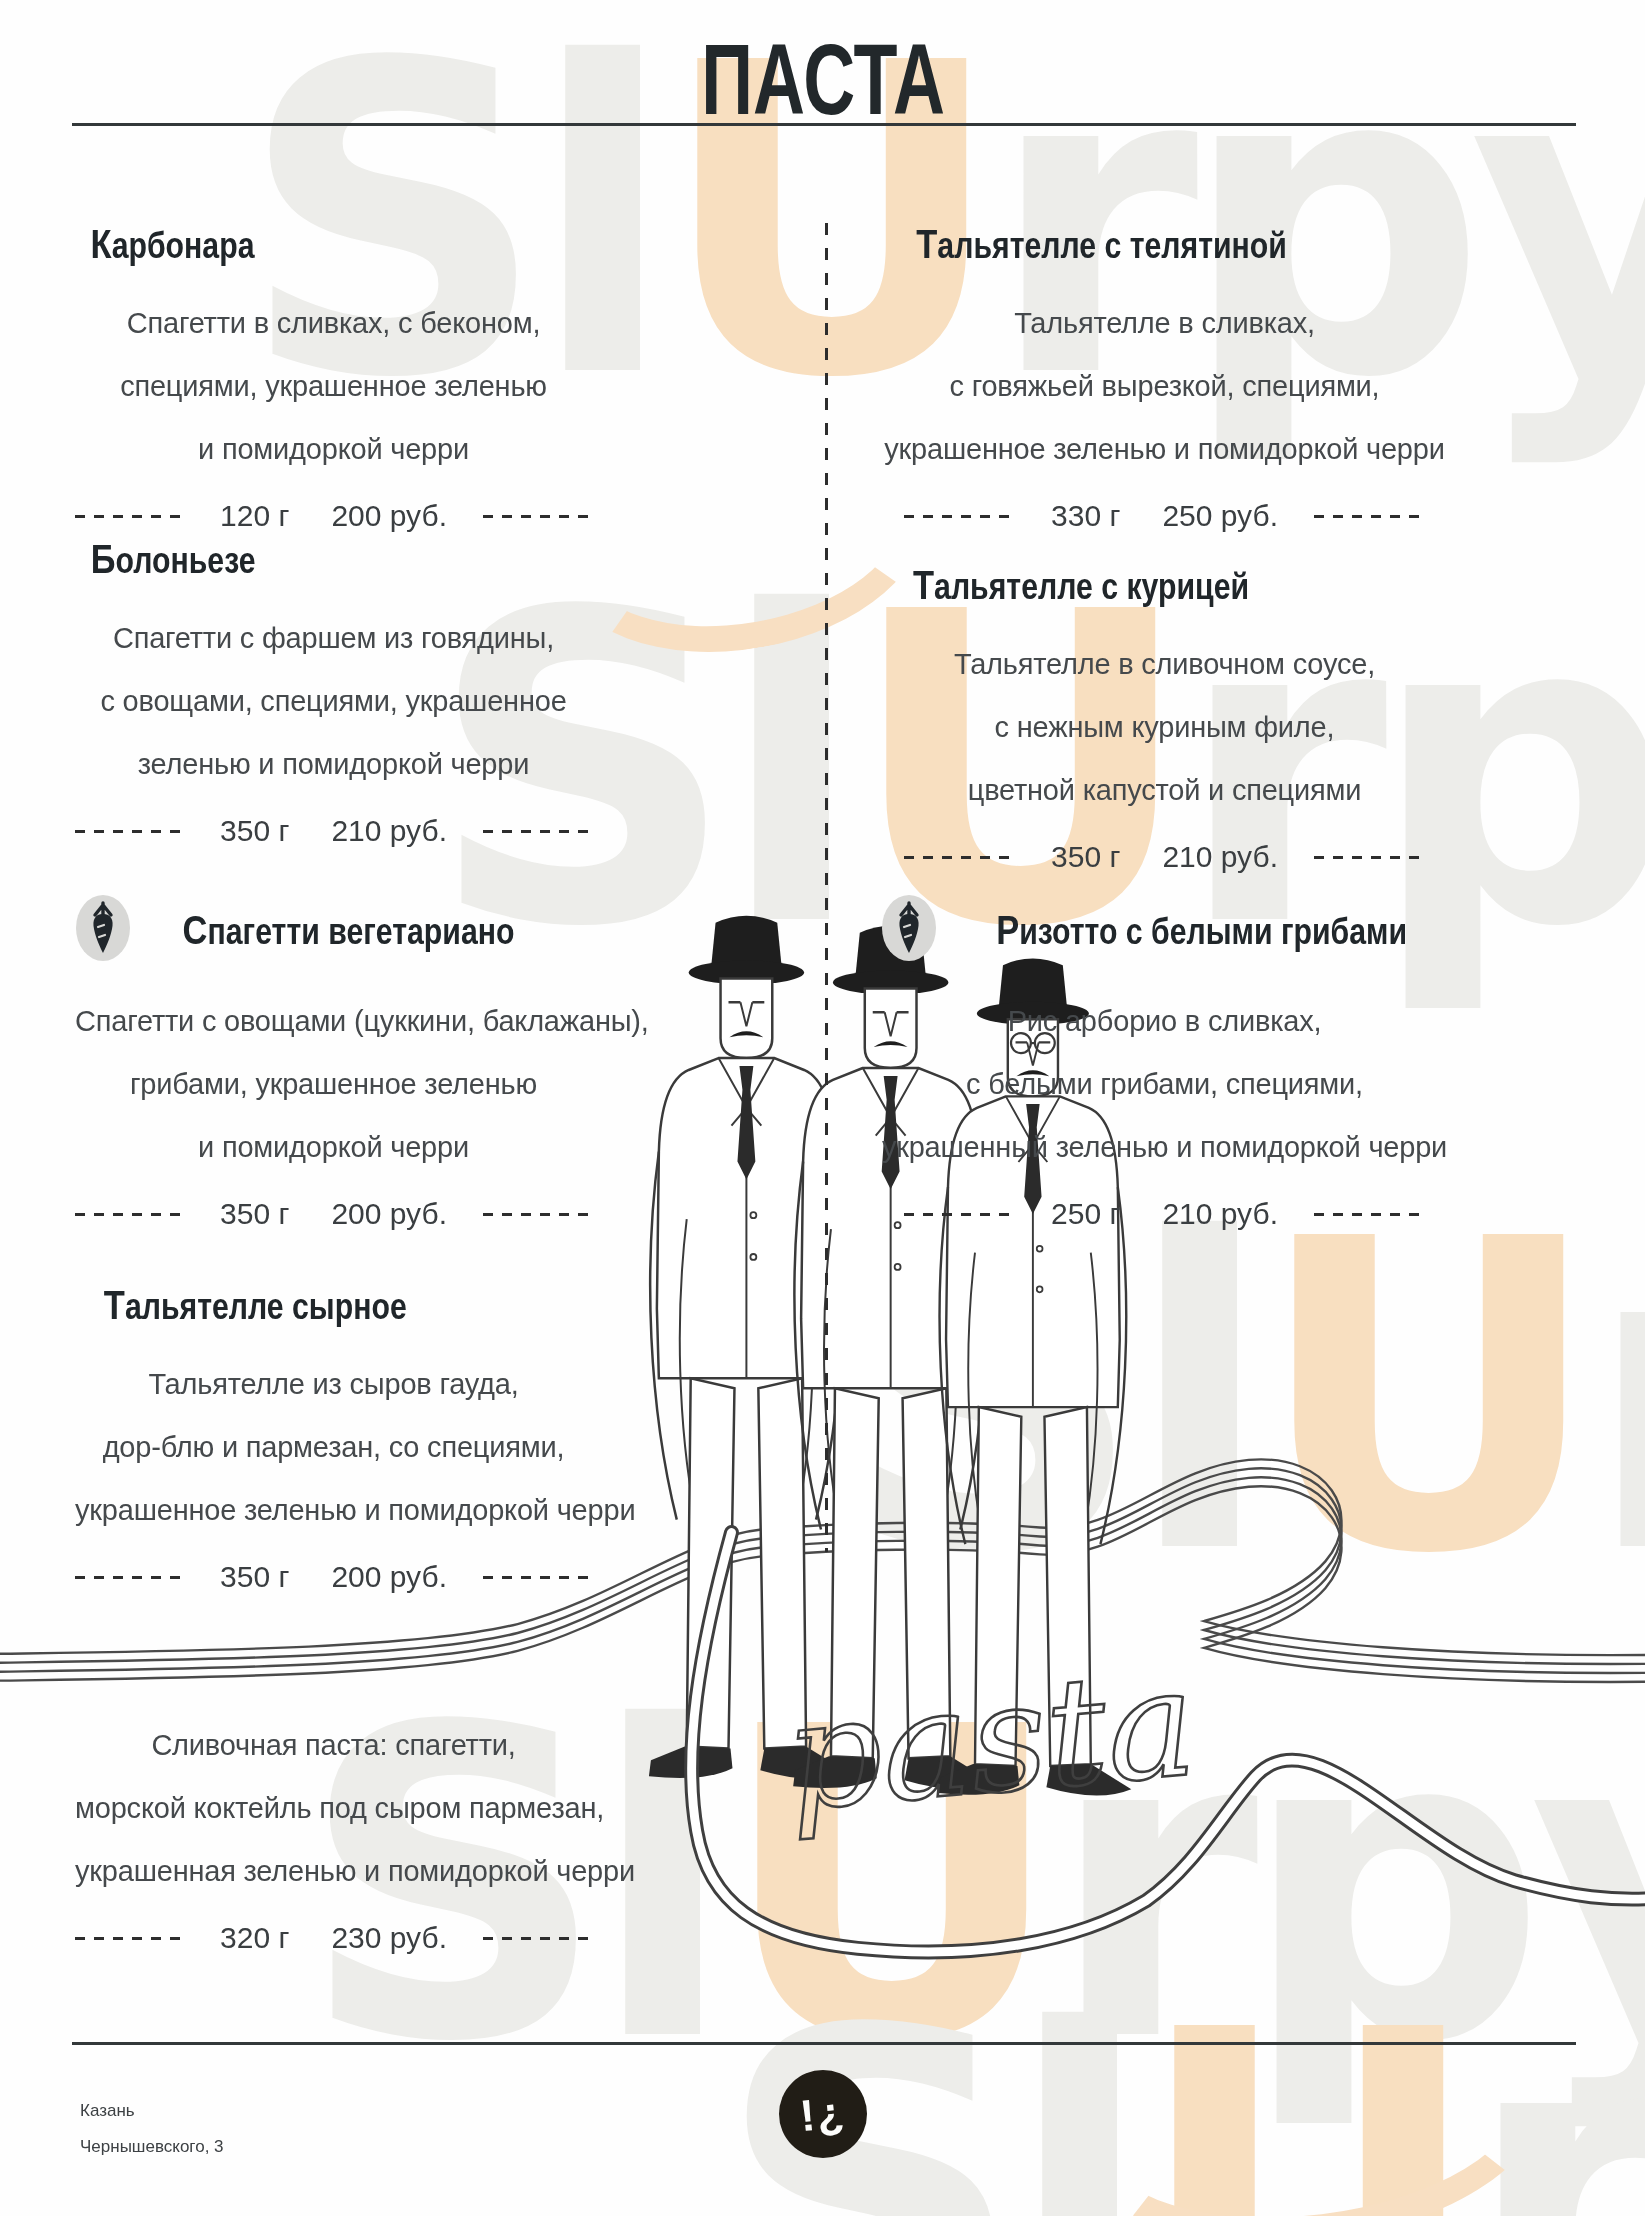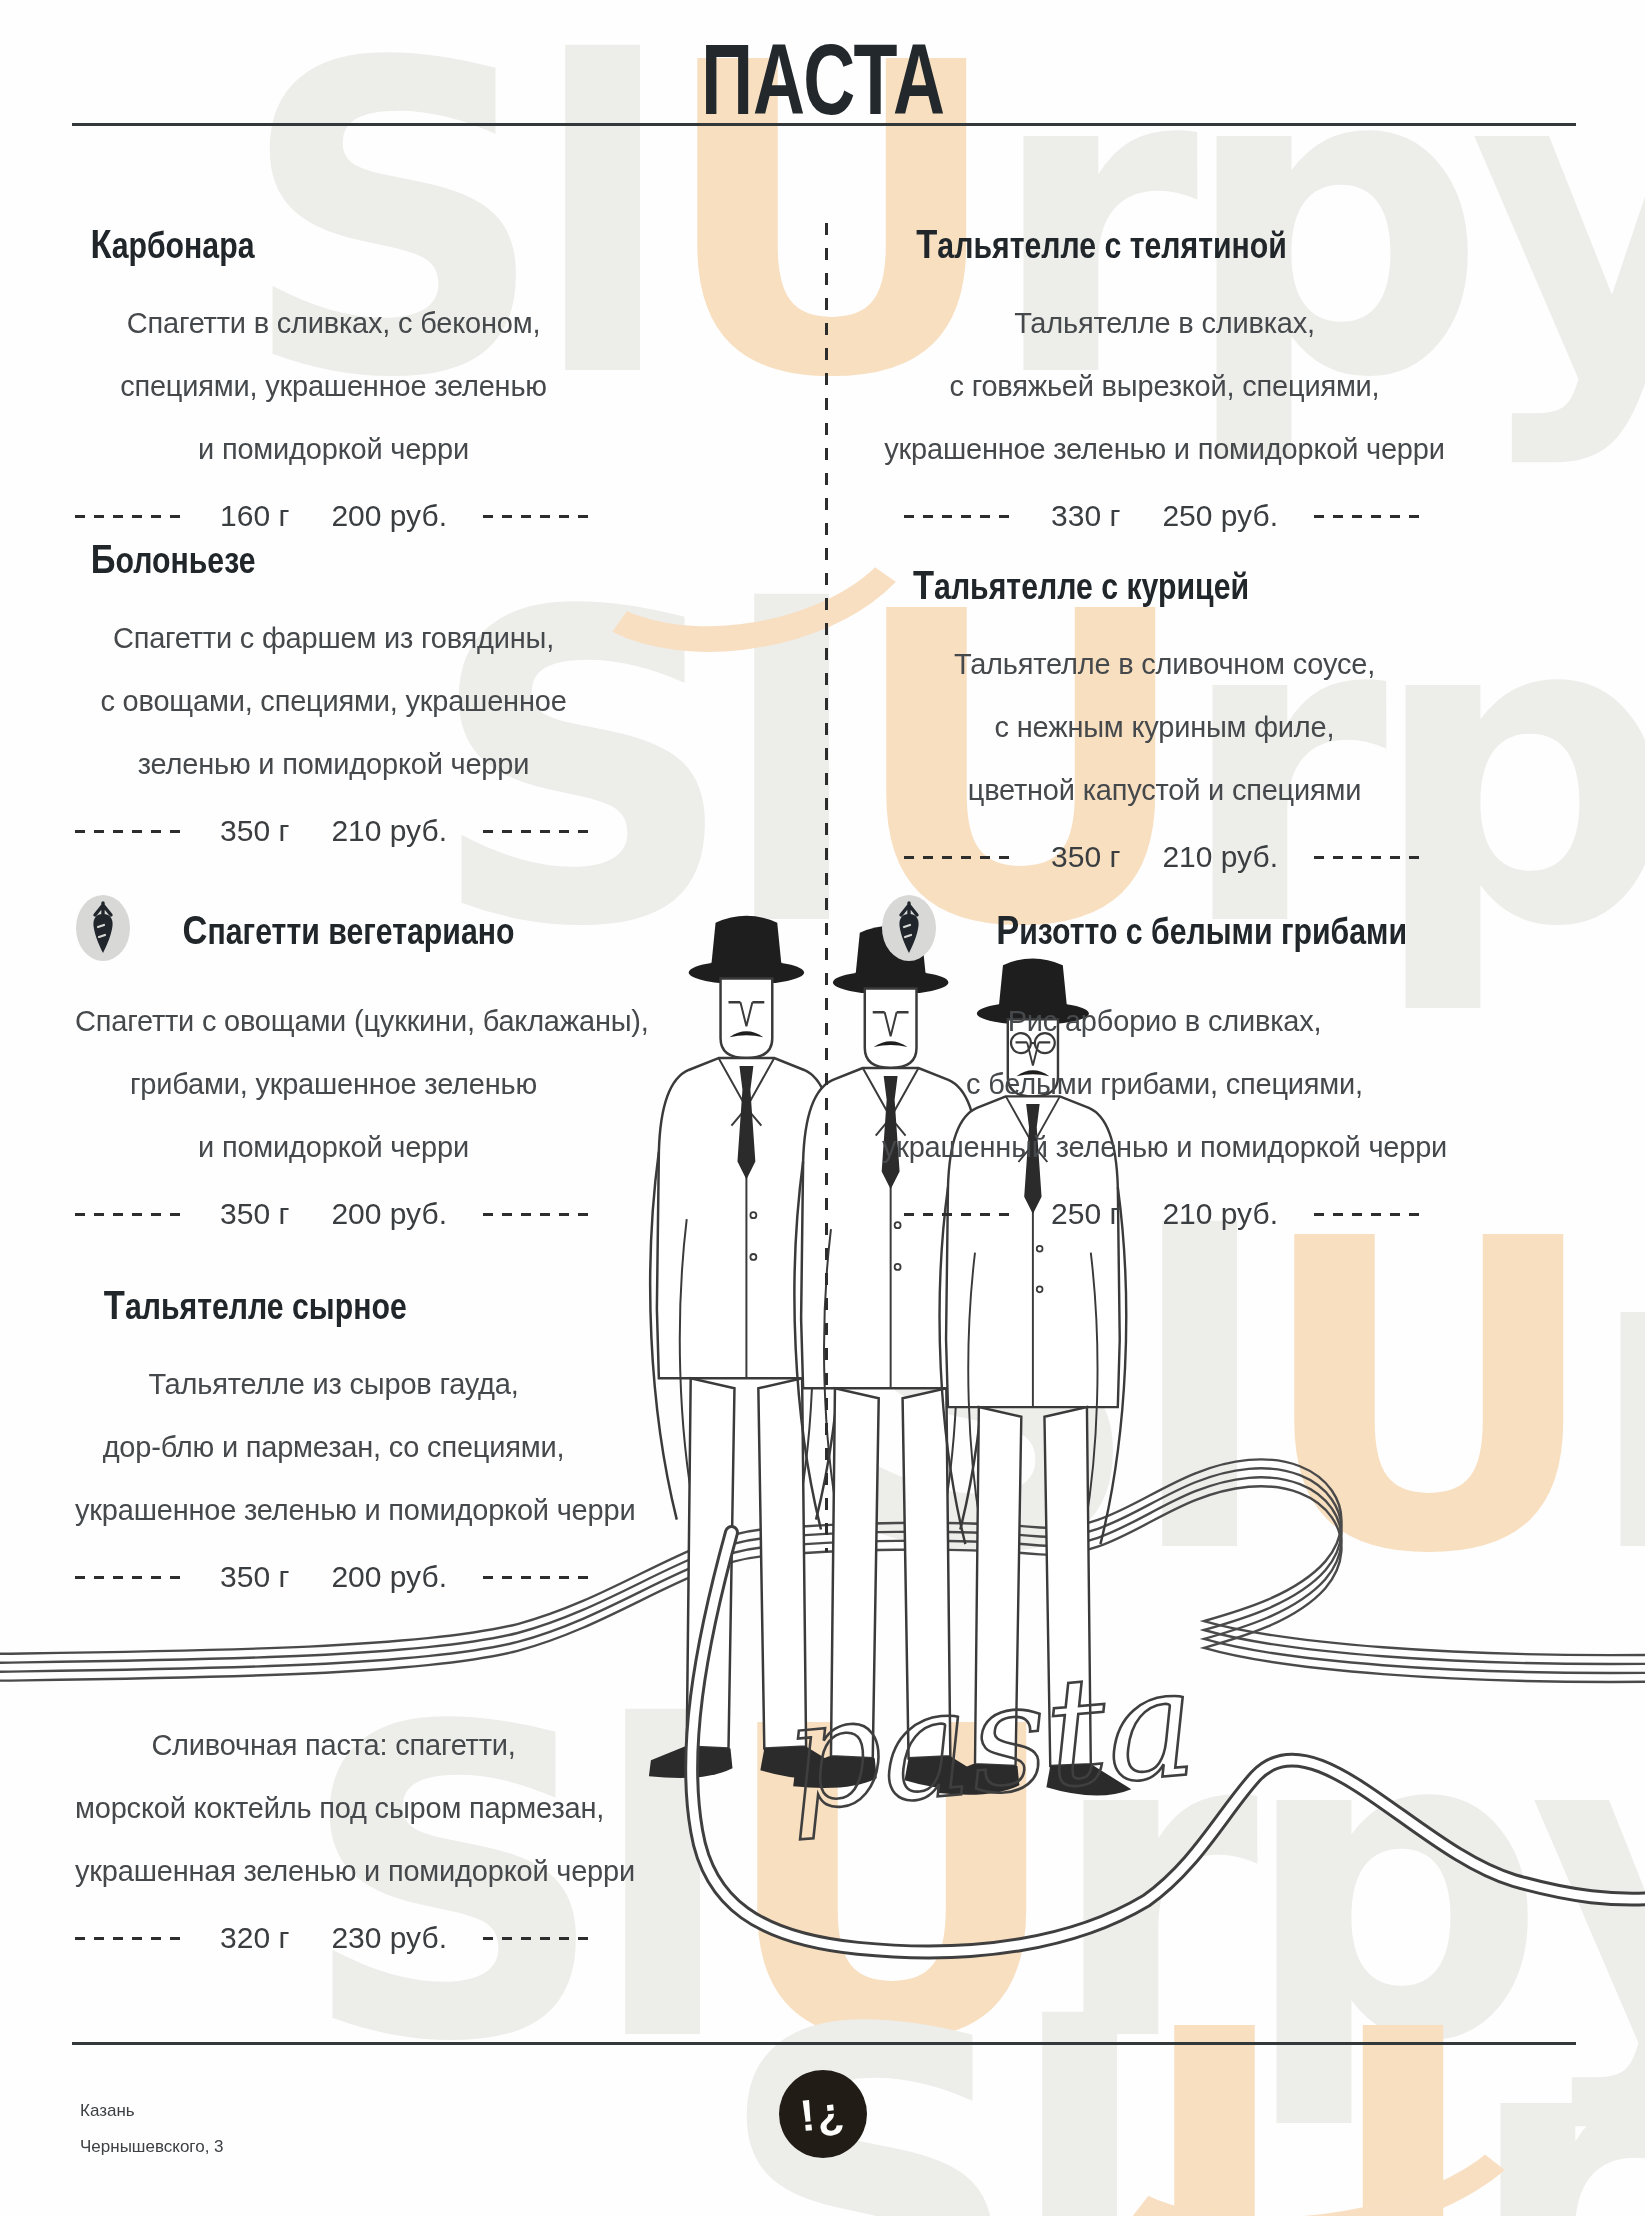--- a/index.html
+++ b/index.html
@@ -134,21 +134,21 @@
       <div class="item-head">
           <span class="item-title">Карбонара</span>
         </div>
       <div class="item-desc">
         <div>Спагетти в сливках, с беконом,</div>
         <div>специями, украшенное зеленью</div>
         <div>и помидоркой черри</div>
       </div>
       <div class="price-row">
         <span class="dash"></span>
-        <span class="weight">160 г</span>
+        <span class="weight">120 г</span>
         <span class="price">200 руб.</span>
         <span class="dash"></span>
       </div>
     </div>
 
     <div class="item" style="top:536px;">
       <div class="item-head">
           <span class="item-title">Болоньезе</span>
         </div>
       <div class="item-desc">

